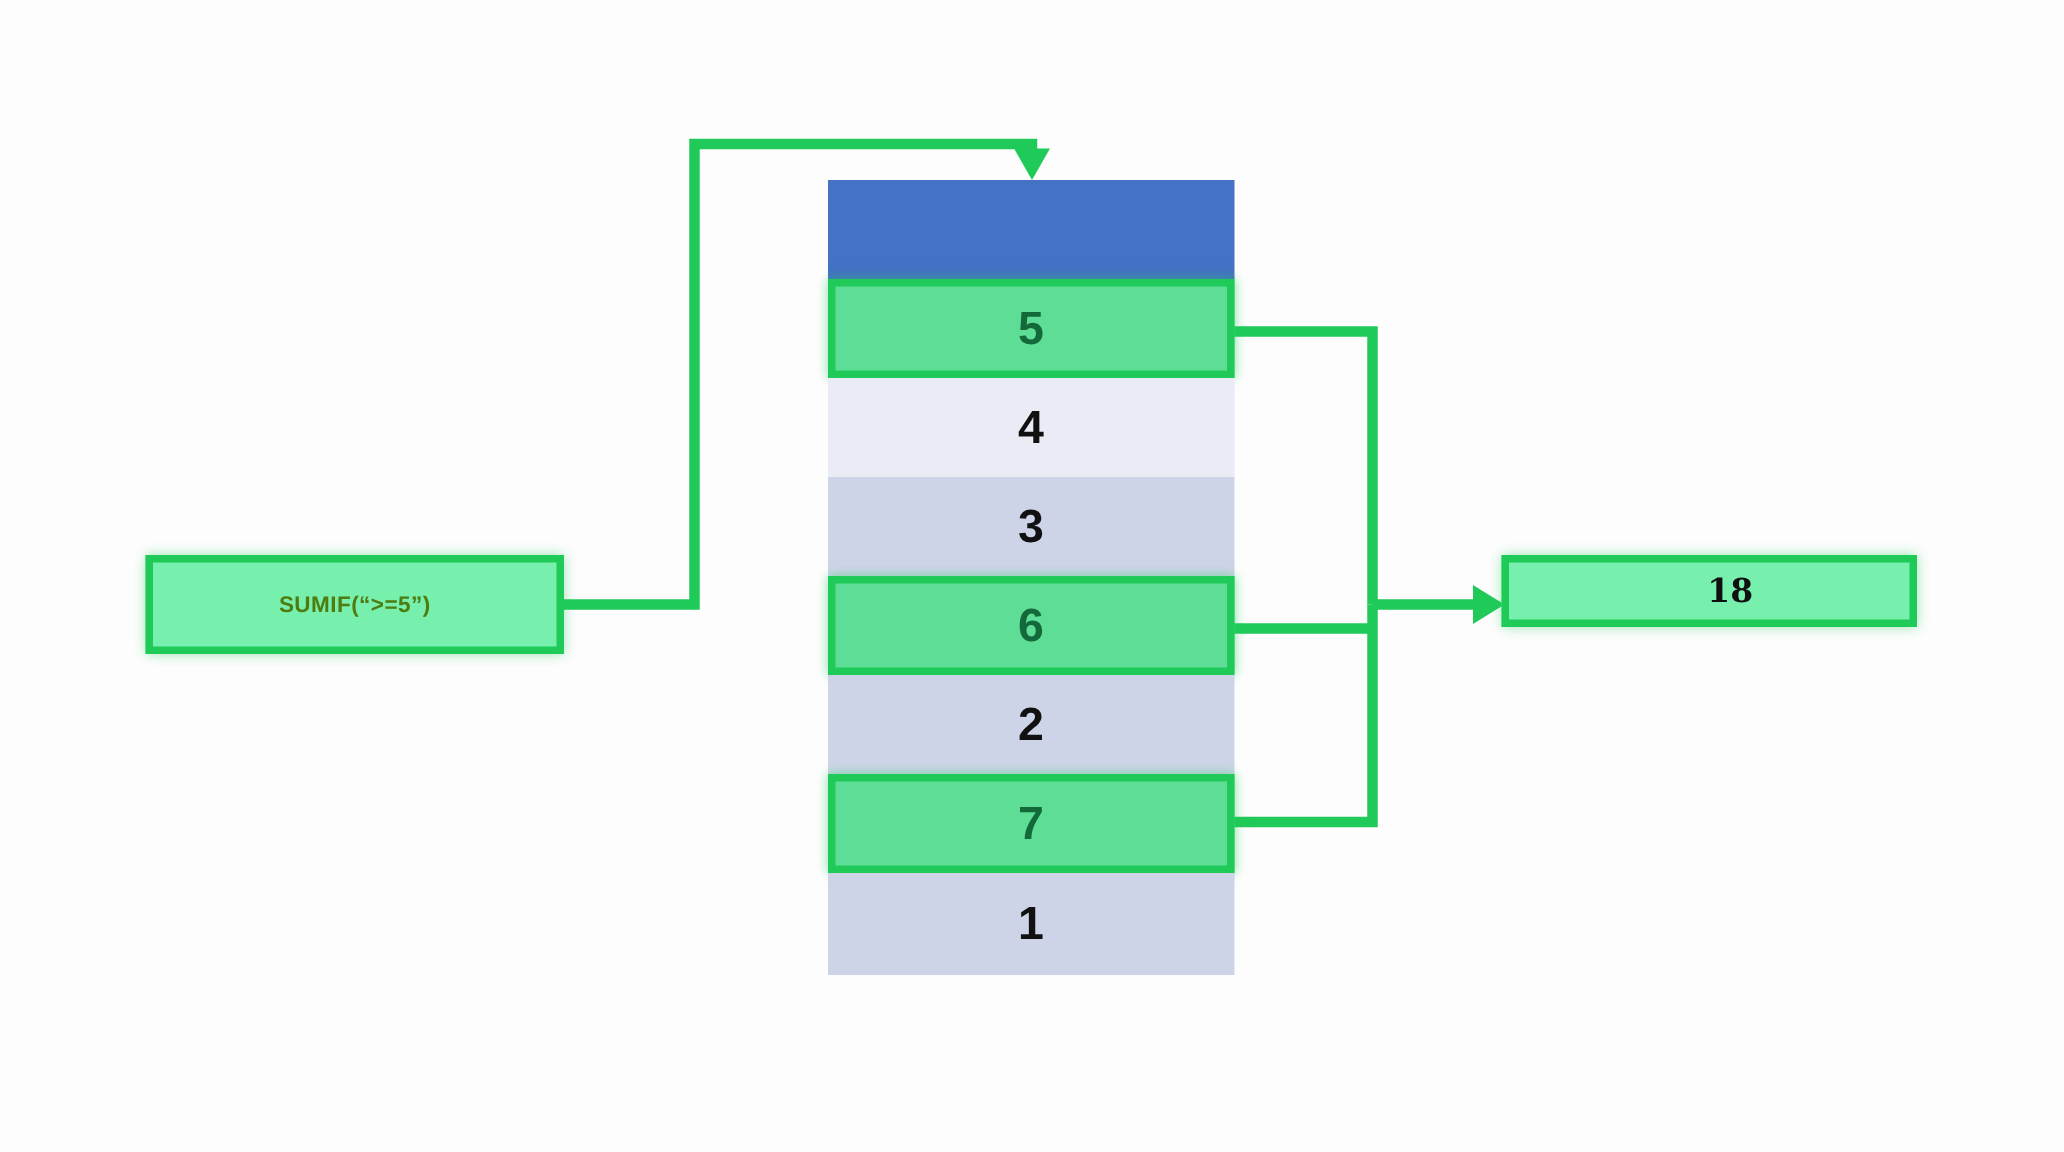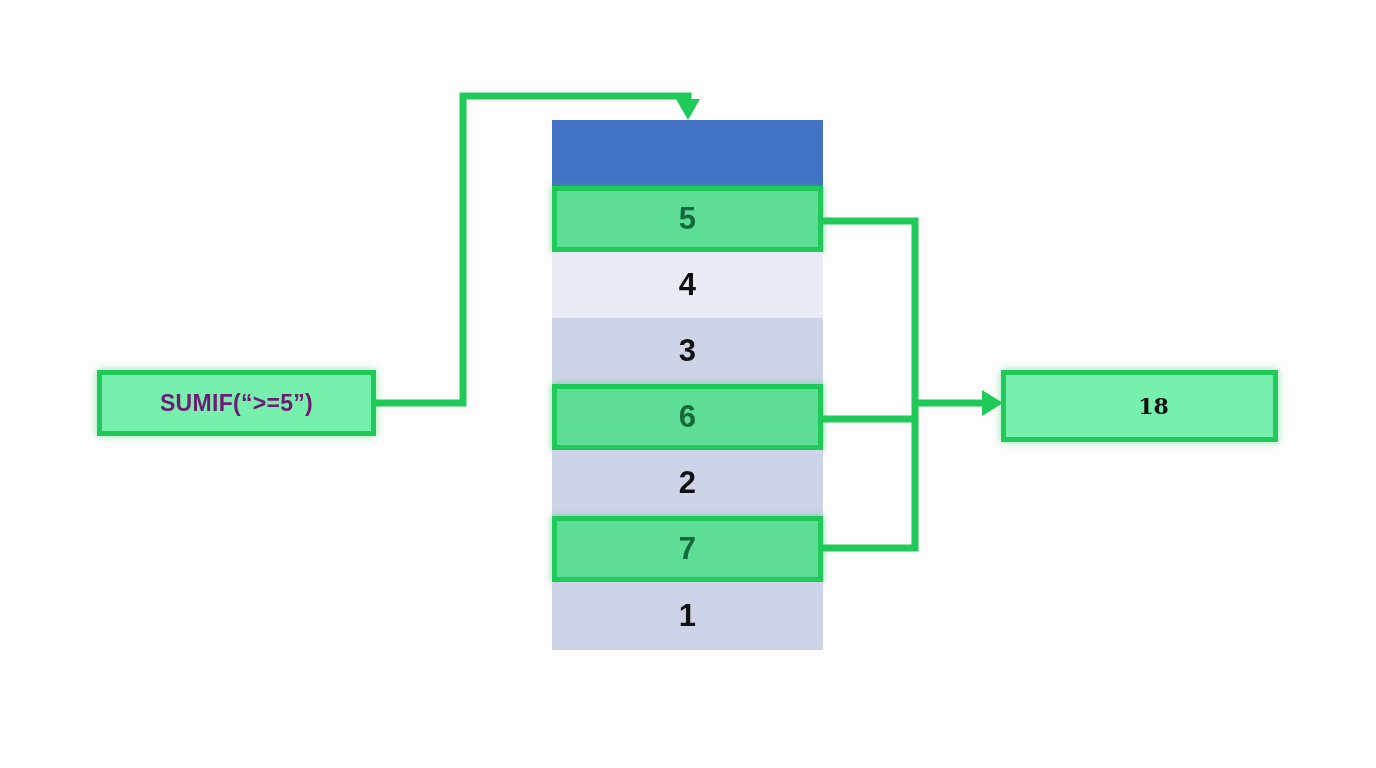--- a/index.html
+++ b/index.html
@@ -69,30 +69,30 @@
     justify-content: center;
     box-shadow: 0 0 8px rgba(32,202,89,0.45);
   }
   #formula-box {
     left: 97px;
     top: 370px;
     width: 279px;
     height: 66px;
   }
   #formula-label {
-    font-size: 23px;
+    font-size: 15px;
     font-weight: 700;
-    color: #701a75;
+    color: #4d7c0f;
     letter-spacing: 0.3px;
   }
   #result-box {
     left: 1001px;
     top: 370px;
     width: 277px;
-    height: 72px;
+    height: 48px;
     padding-left: 28px;
   }
   #result-label {
     font-size: 22px;
     font-weight: 700;
     color: #101010;
     font-family: "DejaVu Serif", serif;
   }
 
   

